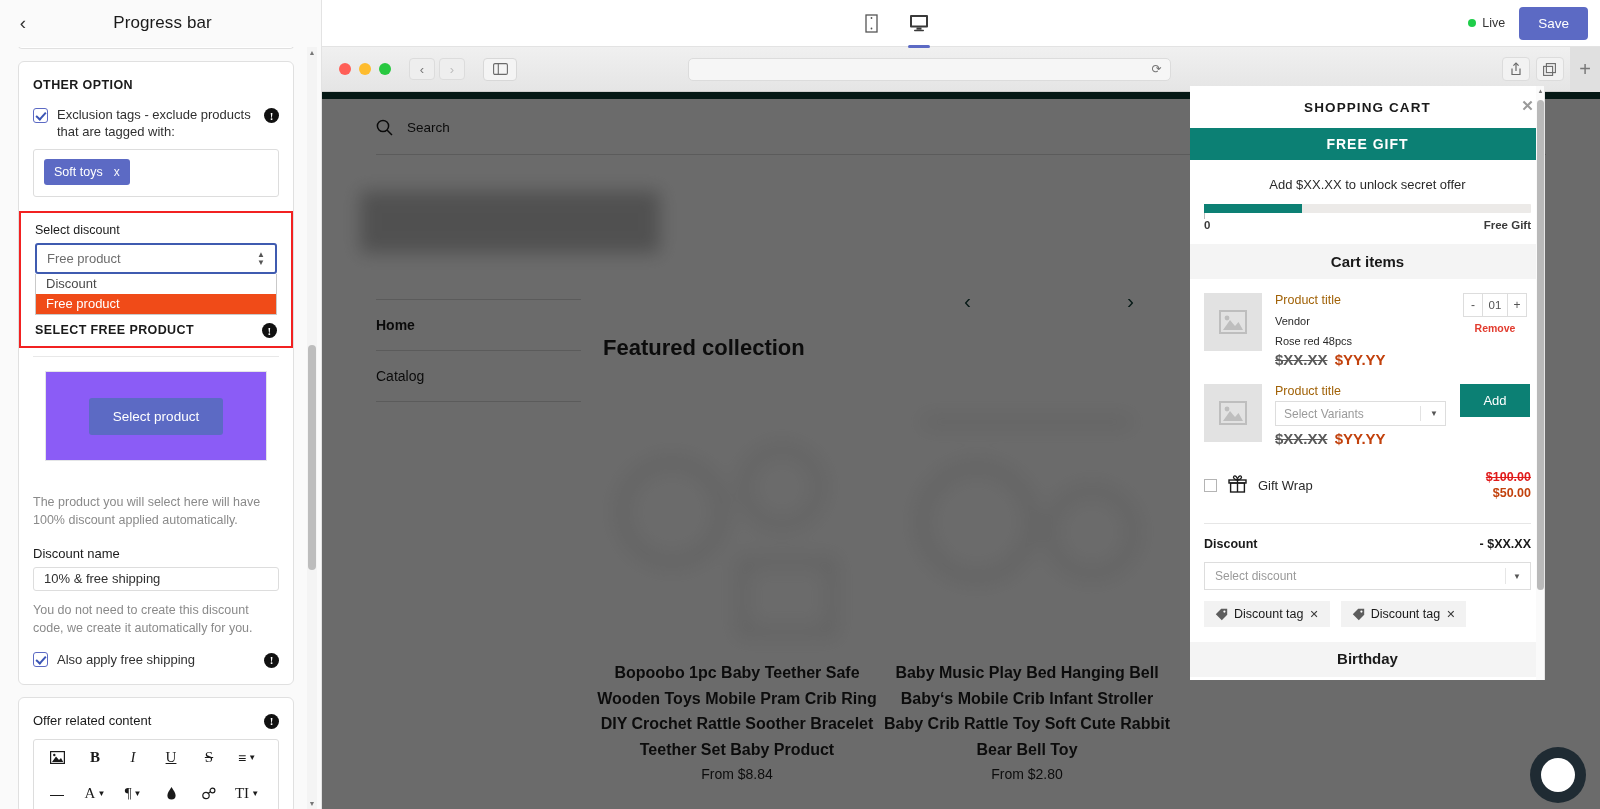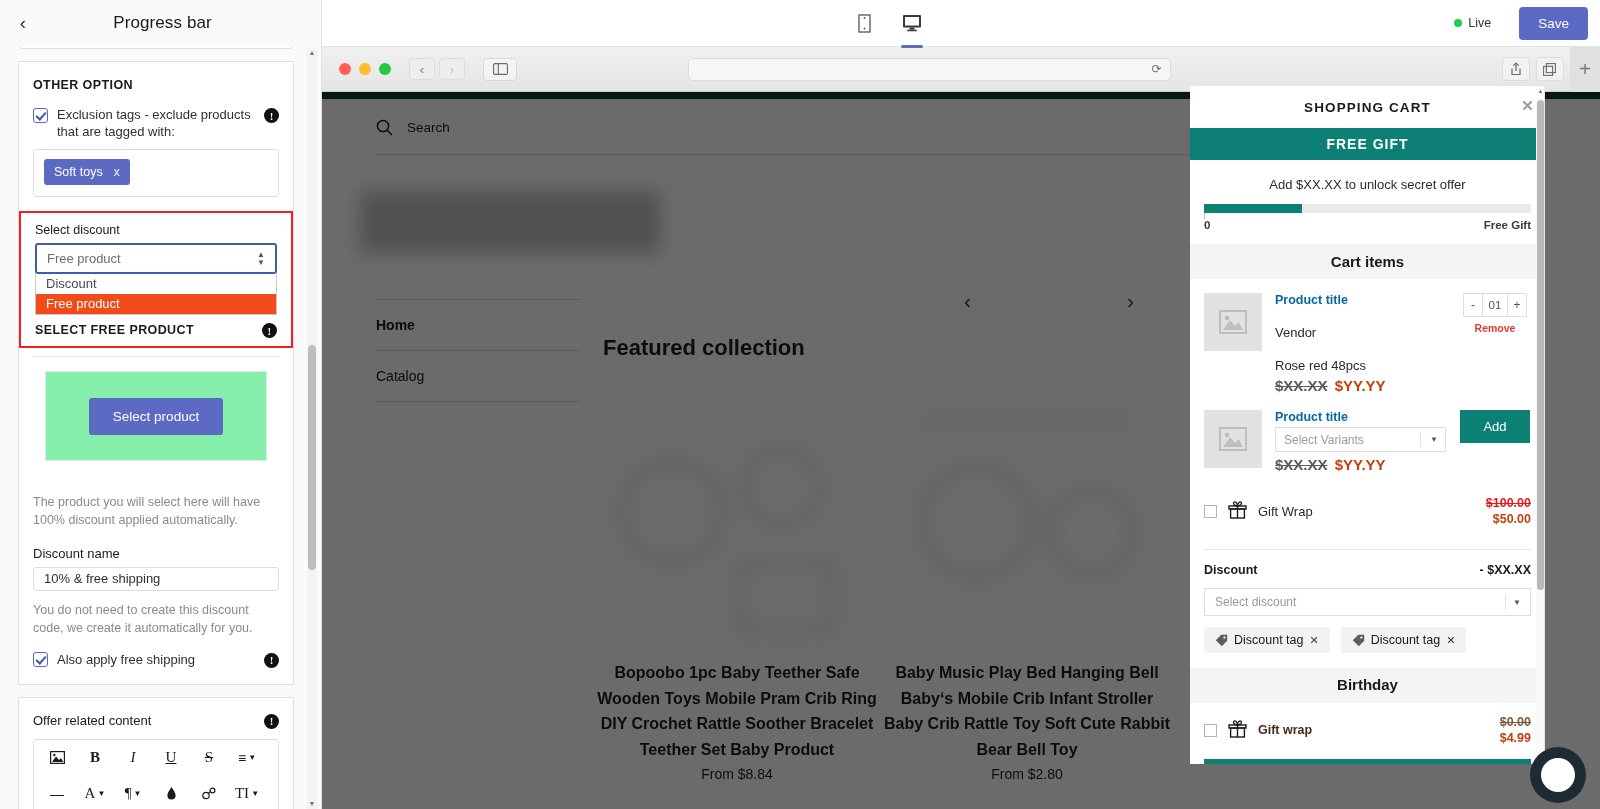--- a/index.html
+++ b/index.html
@@ -34,38 +34,38 @@
     position: relative;
   }
   .dev-btn { width: 30px; height: 32px; display: flex; align-items: center; justify-content: center;
     cursor: pointer; position: relative; }
   .dev-btn svg { display: block; }
   .dev-btn.active::after {
     content: ""; position: absolute; bottom: -9px; left: 50%; transform: translateX(-50%);
     width: 22px; height: 3px; background: #5c6ac4; border-radius: 2px;
   }
   .topbar-right {
-    height: 47px; display: flex; align-items: center; gap: 28px; padding-right: 12px;
+    height: 47px; display: flex; align-items: center; gap: 14px; padding-right: 12px;
   }
   .live-pill { display: flex; align-items: center; gap: 6px; font-size: 12.5px; color: #333; }
   .live-dot { width: 8px; height: 8px; border-radius: 50%; background: #1fce4a; }
   .save-btn {
     background: #5c6ac4; color: #fff; font-size: 13.5px;
     padding: 9px 19px; border-radius: 4px; border: none; cursor: pointer;
   }
 
   
   .sidebar {
     position: absolute; top: 47px; left: 0; width: 322px; height: 762px;
     background: #fafafa; border-right: 1px solid #e3e3e3;
     overflow: hidden;
   }
   .sidebar-inner { position: absolute; top: 0; left: 0; width: 312px; height: 100%; }
   .sb-card {
-    background: #fff; border: 1px solid #e0e0e0; border-radius: 1px;
+    background: #fff; border: 1px solid #e0e0e0; border-radius: 6px;
     margin: 0 18px 12px 18px;
   }
   .sb-card.stub { height: 8px; margin-top: -6px; border-radius: 0 0 4px 4px; border-top: none; }
   .sb-pad { padding: 16px 14px 18px 14px; }
   .sb-h {
     font-size: 12.5px; font-weight: bold; color: #1a1a1a; letter-spacing: .4px;
     margin-bottom: 14px;
   }
   .chk-row { display: flex; align-items: flex-start; gap: 9px; }
   .chk {
@@ -114,21 +114,21 @@
   .sel-opt.sel { background: #f04b18; color: #fff; }
   .sfp-head {
     font-size: 12.5px; font-weight: bold; color: #1a1a1a; letter-spacing: .4px;
     display: flex; justify-content: space-between; align-items: center;
     margin-top: 6px;
   }
   .prod-picker {
     border-top: 1px solid #e8e8e8; margin-top: 8px; padding: 14px 12px;
   }
   .picker-box {
-    background: #86efac; border: 1px solid #e4e5e7; height: 90px;
+    background: #8b5cf6; border: 1px solid #e4e5e7; height: 90px;
     display: flex; align-items: center; justify-content: center;
   }
   .select-product-btn {
     background: #5c6ac4; color: #fff; border: none; border-radius: 3px;
     font-size: 13.5px; padding: 11px 24px; cursor: pointer;
   }
   .hint { font-size: 12.5px; color: #8a8a8a; line-height: 1.45; padding: 10px 14px 0 14px; }
   .sb-field-label { font-size: 13px; color: #1a1a1a; padding: 16px 14px 6px 14px; }
   .txt-input {
     margin: 0 14px; border: 1px solid #ddd; border-radius: 3px; height: 24px;
@@ -230,21 +230,21 @@
   .ca-left { left: 642px; }
   .ca-right { left: 805px; }
   .prod-grid { position: absolute; top: 300px; left: 270px; display: flex; }
   .prod-card { width: 290px; text-align: center; }
   .prod-img { height: 268px; filter: blur(10px); opacity: .25; }
   .prod-name { font-size: 16px; font-weight: bold; color: #1d1d1d; line-height: 1.6; }
   .prod-price { font-size: 14px; color: #1d1d1d; margin-top: 4px; }
 
   
   .cart {
-    position: absolute; top: 39px; left: 868px; width: 355px; height: 678px;
+    position: absolute; top: 39px; left: 868px; width: 355px; height: 594px;
     background: #fff; z-index: 20; overflow: hidden;
     font-family: "Liberation Sans", sans-serif;
   }
   .cart-head {
     position: relative; text-align: center; padding: 14px 0 13px 0;
     font-size: 13.5px; font-weight: bold; letter-spacing: 1.1px; color: #1a1a1a;
   }
   .cart-close {
     position: absolute; right: 10px; top: 11px; font-size: 15px; color: #9a9a9a; cursor: pointer;
   }
@@ -265,22 +265,22 @@
     background: #f4f4f4; text-align: center; font-size: 15px; font-weight: bold;
     color: #1a1a1a; padding: 9px 0; margin-top: 13px;
   }
   .cart-row { display: flex; padding: 14px 14px 0 14px; gap: 13px; }
   .thumb {
     width: 58px; height: 58px; background: #e2e2e2; display: flex;
     align-items: center; justify-content: center; flex: none;
   }
   .thumb svg { opacity: .42; }
   .row-mid { flex: 1; min-width: 0; }
-  .p-title { font-size: 12.5px; font-weight: bold; color: #0369a1; }
-  .p-meta { font-size: 13px; color: #2a2a2a; margin-top: 18px; }
+  .p-title { font-size: 12.5px; font-weight: normal; color: #a16207; }
+  .p-meta { font-size: 11px; color: #2a2a2a; margin-top: 8px; }
   .p-prices { font-size: 15px; margin-top: 4px; }
   .p-old { text-decoration: line-through; color: #5a5a5a; font-weight: bold; }
   .p-new { color: #c2410c; font-weight: bold; margin-left: 3px; }
   .row-right { width: 72px; flex: none; text-align: center; }
   .stepper {
     display: inline-flex; border: 1px solid #ddd; height: 24px; align-items: stretch;
   }
   .st-b { width: 18px; display: flex; align-items: center; justify-content: center;
     font-size: 12px; color: #555; cursor: pointer; }
   .st-v { width: 26px; border-left: 1px solid #ddd; border-right: 1px solid #ddd;

